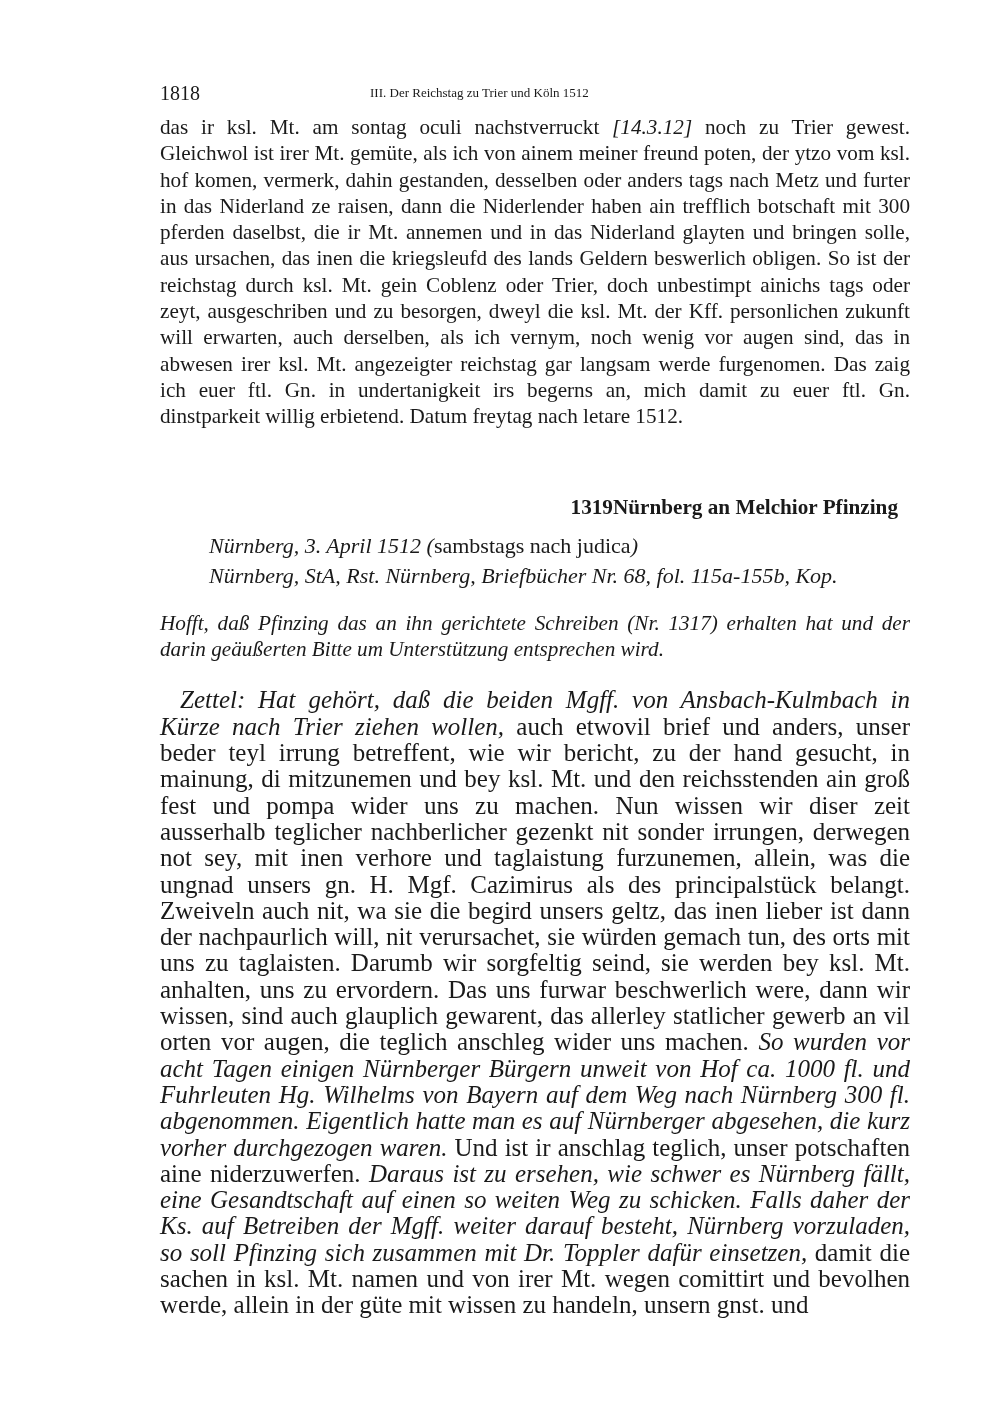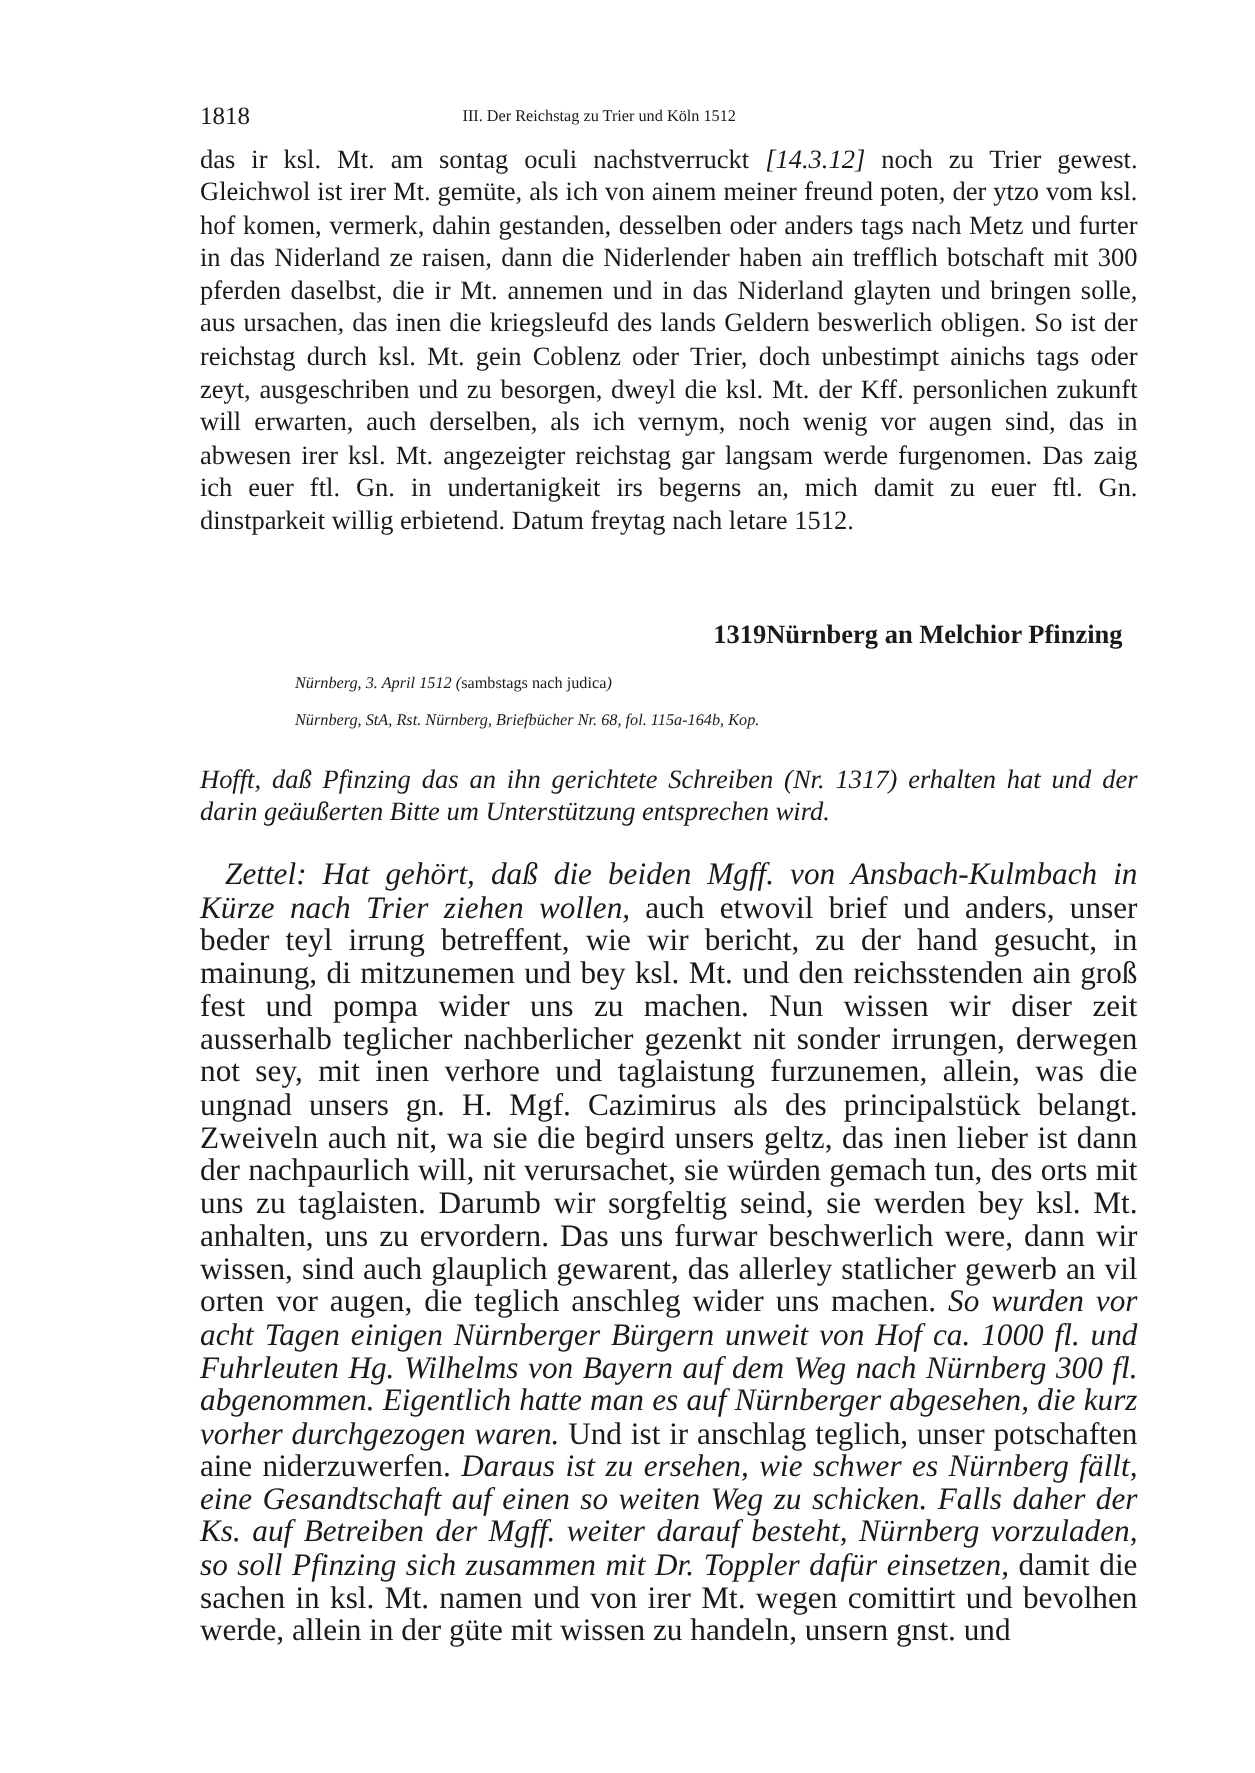--- a/index.html
+++ b/index.html
@@ -9,21 +9,21 @@
   .running-head { position: relative; height: 30px; font-size: 20px; line-height: 30px; }
   .page-number { position: absolute; left: 0; top: 0; }
   .running-title { position: absolute; left: 210px; top: 0; font-size: 13px; }
   .body { margin-top: 6px; font-size: 21.2px; line-height: 26.3px; text-align: justify; }
   .body p { margin: 0; }
   .body .last { text-align-last: left; }
   .gap { height: 52px; }
   .doc-head { font-size: 21.2px; line-height: 26.3px; }
   .doc-title { font-weight: bold; margin: 12px; text-align: right; }
   .doc-title .num { display: inline-block; width: 60px; }
-  .meta-line { margin: 5px 0 0 76px; font-size: 13px; line-height: 28px; font-style: italic; }
+  .meta-line { margin: 5px 0 0 49px; font-size: 22px; line-height: 28px; font-style: italic; }
   .meta-line .upright { font-style: normal; }
   .regest { margin-top: 20px; font-style: italic; text-align: justify; font-size: 21.2px; line-height: 26.3px; }
   .text-block { font-size: 25px; line-height: 26.3px; text-align: justify; text-indent: 20px; }
   .it { font-style: italic; }
 </style>
 </head>
 <body>
 
 <div class="page">
   <div class="running-head">
@@ -33,19 +33,19 @@
 
   <div class="body">
     <p class="last"><span>das ir ksl. Mt. am sontag oculi nachstverruckt </span><span class="it">[14.3.12]</span><span> noch zu Trier gewest. Gleichwol ist irer Mt. gemüte, als ich von ainem meiner freund poten, der ytzo vom ksl. hof komen, vermerk, dahin gestanden, desselben oder anders tags nach Metz und furter in das Niderland ze raisen, dann die Niderlender haben ain trefflich botschaft mit 300 pferden daselbst, die ir Mt. annemen und in das Niderland glayten und bringen solle, aus ursachen, das inen die kriegsleufd des lands Geldern beswerlich obligen. So ist der reichstag durch ksl. Mt. gein Coblenz oder Trier, doch unbestimpt ainichs tags oder zeyt, ausgeschriben und zu besorgen, dweyl die ksl. Mt. der Kff. personlichen zukunft will erwarten, auch derselben, als ich vernym, noch wenig vor augen sind, das in abwesen irer ksl. Mt. angezeigter reichstag gar langsam werde furgenomen. Das zaig ich euer ftl. Gn. in undertanigkeit irs begerns an, mich damit zu euer ftl. Gn. dinstparkeit willig erbietend. Datum freytag nach letare 1512.</span></p>
   </div>
 
   <div class="gap"></div>
 
   <div class="doc-head">
     <p class="doc-title"><span class="num">1319</span><span>Nürnberg an Melchior Pfinzing</span></p>
     <p class="meta-line"><span>Nürnberg, 3. April 1512 (</span><span class="upright">sambstags nach judica</span><span>)</span></p>
-    <p class="meta-line" style="margin-top:2px">Nürnberg, StA, Rst. Nürnberg, Briefbücher Nr. 68, fol. 115a-164b, Kop.</p>
+    <p class="meta-line" style="margin-top:2px">Nürnberg, StA, Rst. Nürnberg, Briefbücher Nr. 68, fol. 115a-155b, Kop.</p>
   </div>
 
   <p class="regest">Hofft, daß Pfinzing das an ihn gerichtete Schreiben (Nr. 1317) erhalten hat und der darin geäußerten Bitte um Unterstützung entsprechen wird.</p>
 
   <p class="text-block"><span class="it">Zettel: Hat gehört, daß die beiden Mgff. von Ansbach-Kulmbach in Kürze nach Trier ziehen wollen,</span><span> auch etwovil brief und anders, unser beder teyl irrung betreffent, wie wir bericht, zu der hand gesucht, in mainung, di mitzunemen und bey ksl. Mt. und den reichsstenden ain groß fest und pompa wider uns zu machen. Nun wissen wir diser zeit ausserhalb teglicher nachberlicher gezenkt nit sonder irrungen, derwegen not sey, mit inen verhore und taglaistung furzunemen, allein, was die ungnad unsers gn. H. Mgf. Cazimirus als des principalstück belangt. Zweiveln auch nit, wa sie die begird unsers geltz, das inen lieber ist dann der nachpaurlich will, nit verursachet, sie würden gemach tun, des orts mit uns zu taglaisten. Darumb wir sorgfeltig seind, sie werden bey ksl. Mt. anhalten, uns zu ervordern. Das uns furwar beschwerlich were, dann wir wissen, sind auch glauplich gewarent, das allerley statlicher gewerb an vil orten vor augen, die teglich anschleg wider uns machen. </span><span class="it">So wurden vor acht Tagen einigen Nürnberger Bürgern unweit von Hof ca. 1000 fl. und Fuhrleuten Hg. Wilhelms von Bayern auf dem Weg nach Nürnberg 300 fl. abgenommen. Eigentlich hatte man es auf Nürnberger abgesehen, die kurz vorher durchgezogen waren.</span><span> Und ist ir anschlag teglich, unser potschaften aine niderzuwerfen. </span><span class="it">Daraus ist zu ersehen, wie schwer es Nürnberg fällt, eine Gesandtschaft auf einen so weiten Weg zu schicken. Falls daher der Ks. auf Betreiben der Mgff. weiter darauf besteht, Nürnberg vorzuladen, so soll Pfinzing sich zusammen mit Dr. Toppler dafür einsetzen,</span><span> damit die sachen in ksl. Mt. namen und von irer Mt. wegen comittirt und bevolhen werde, allein in der güte mit wissen zu handeln, unsern gnst. und</span></p>
 </div>
 
 </body></html>

